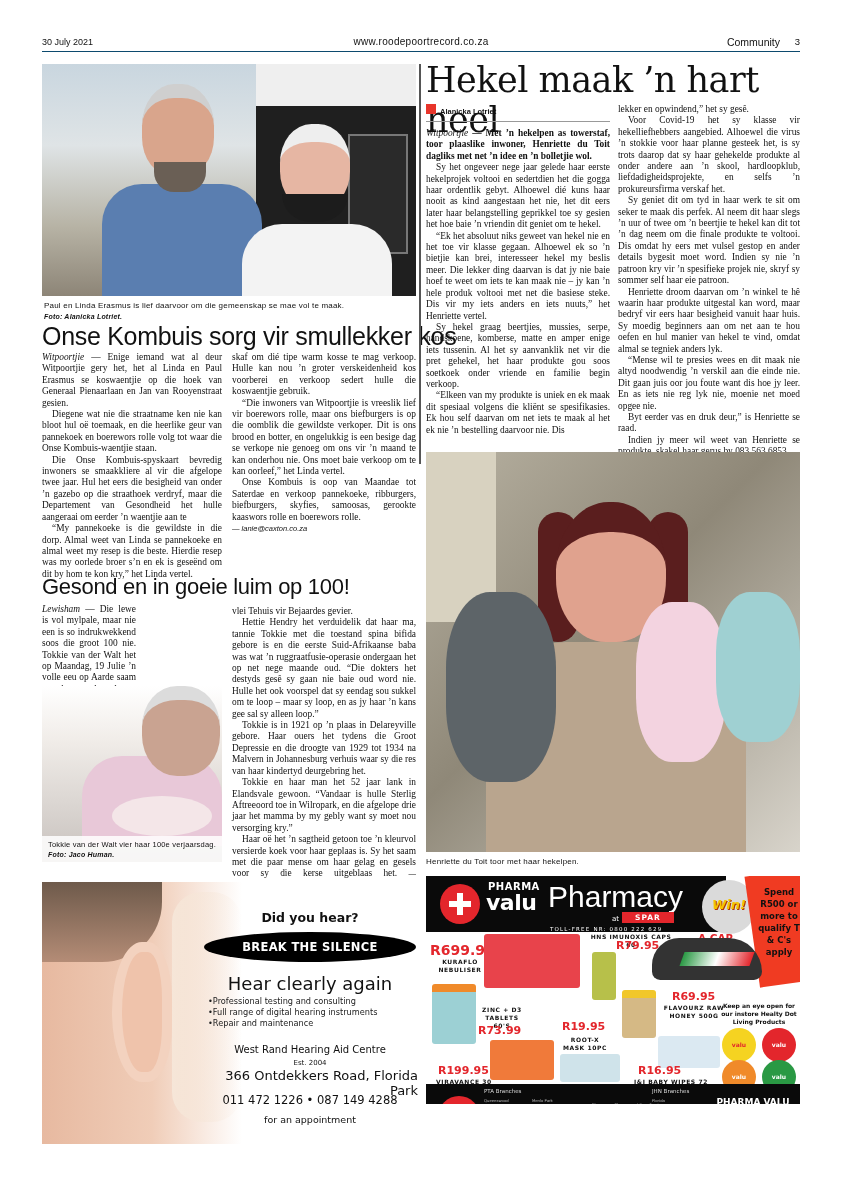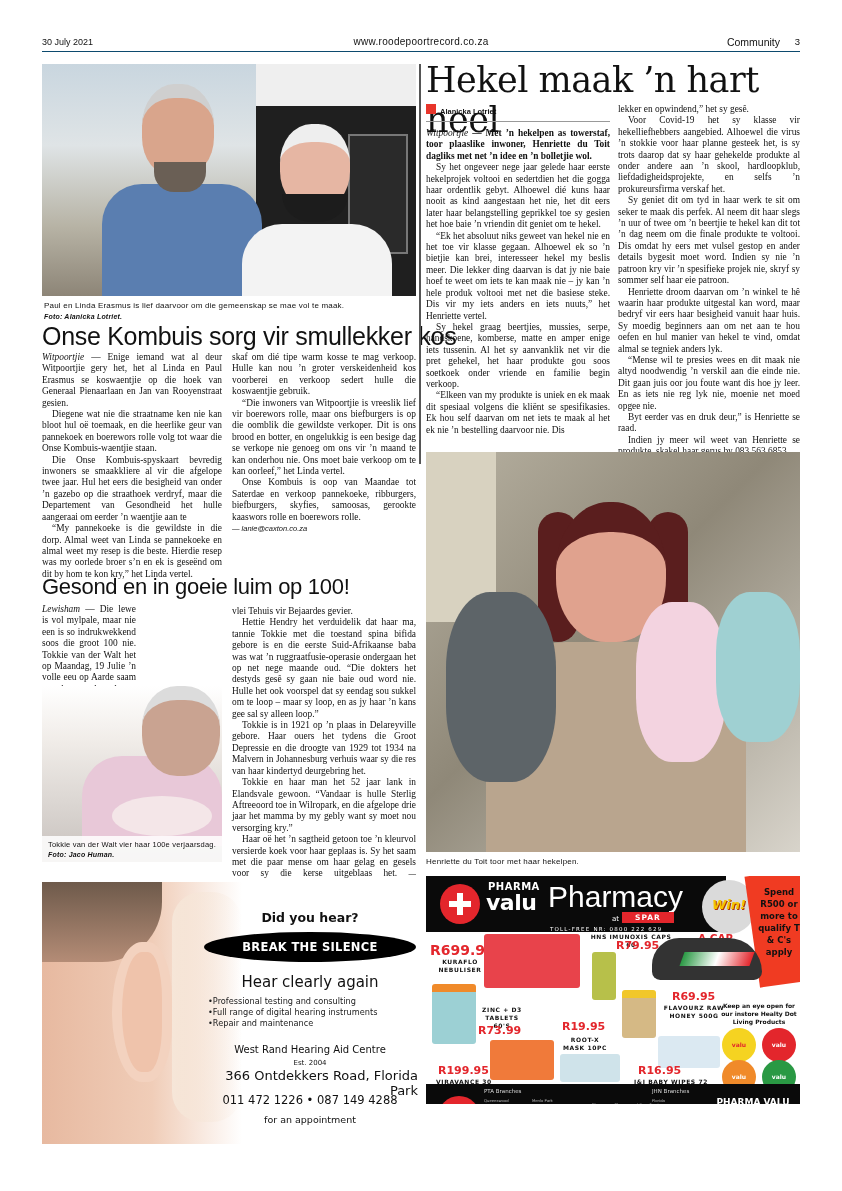--- a/index.html
+++ b/index.html
@@ -68,21 +68,21 @@
   .photo-tokkie .cap { position: absolute; left: 0; bottom: 0; width: 180px; height: 26px; background: rgba(255,255,255,0.85); }
 
   
   .ad-hearing { position: absolute; left: 42px; top: 882px; width: 376px; height: 262px; background: #ffffff; overflow: hidden; font-family: "DejaVu Sans", sans-serif; }
   .ad-hearing .ear-bg { position: absolute; left: 0; top: 0; width: 200px; height: 262px; background: linear-gradient(90deg, #e7b9a0 0%, #f0cdb8 55%, rgba(255,255,255,0) 100%); }
   .ad-hearing .hair { position: absolute; left: 0; top: 0; width: 120px; height: 80px; background: linear-gradient(180deg, #6e5a4b, #b48c76); border-radius: 0 0 60px 0; }
   .ad-hearing .ear { position: absolute; left: 70px; top: 60px; width: 60px; height: 140px; border: 10px solid #f3d2bf; border-radius: 50% 40% 40% 50%; background: #efc3ab; }
   .ad-hearing .hand { position: absolute; left: 130px; top: 10px; width: 70px; height: 230px; background: linear-gradient(90deg, #f6e6d8, rgba(255,255,255,0)); border-radius: 30px; }
   .ad-hearing .did { position: absolute; left: 160px; top: 28px; width: 216px; text-align: center; font-weight: bold; font-size: 12.5px; }
   .ad-hearing .pill { position: absolute; left: 162px; top: 50px; width: 212px; height: 30px; background: #000; border-radius: 50%; color: #fff; font-weight: bold; font-size: 11.5px; text-align: center; line-height: 30px; letter-spacing: 0.3px; }
-  .ad-hearing .hear { position: absolute; left: 160px; top: 91px; width: 216px; text-align: center; font-size: 15px; }
+  .ad-hearing .hear { position: absolute; left: 160px; top: 91px; width: 216px; text-align: center; font-size: 18px; }
   .ad-hearing ul { position: absolute; left: 166px; top: 114px; list-style: none; font-size: 8.2px; line-height: 11px; color: #222; }
   .ad-hearing ul li::before { content: "\2022 "; }
   .ad-hearing .centre { position: absolute; left: 160px; top: 162px; width: 216px; text-align: center; font-size: 10px; }
   .ad-hearing .est { position: absolute; left: 160px; top: 177px; width: 216px; text-align: center; font-size: 7px; }
   .ad-hearing .addr { position: absolute; left: 160px; top: 186px; width: 216px; text-align: right; font-size: 13px; }
   .ad-hearing .phone { position: absolute; left: 160px; top: 211px; width: 216px; text-align: center; font-size: 11.5px; }
   .ad-hearing .appt { position: absolute; left: 160px; top: 232px; width: 216px; text-align: center; font-size: 9.5px; }
 
   
   .ad-pharma { position: absolute; left: 426px; top: 876px; width: 374px; height: 228px; background: #ffffff; overflow: hidden; font-family: "DejaVu Sans", sans-serif; }

